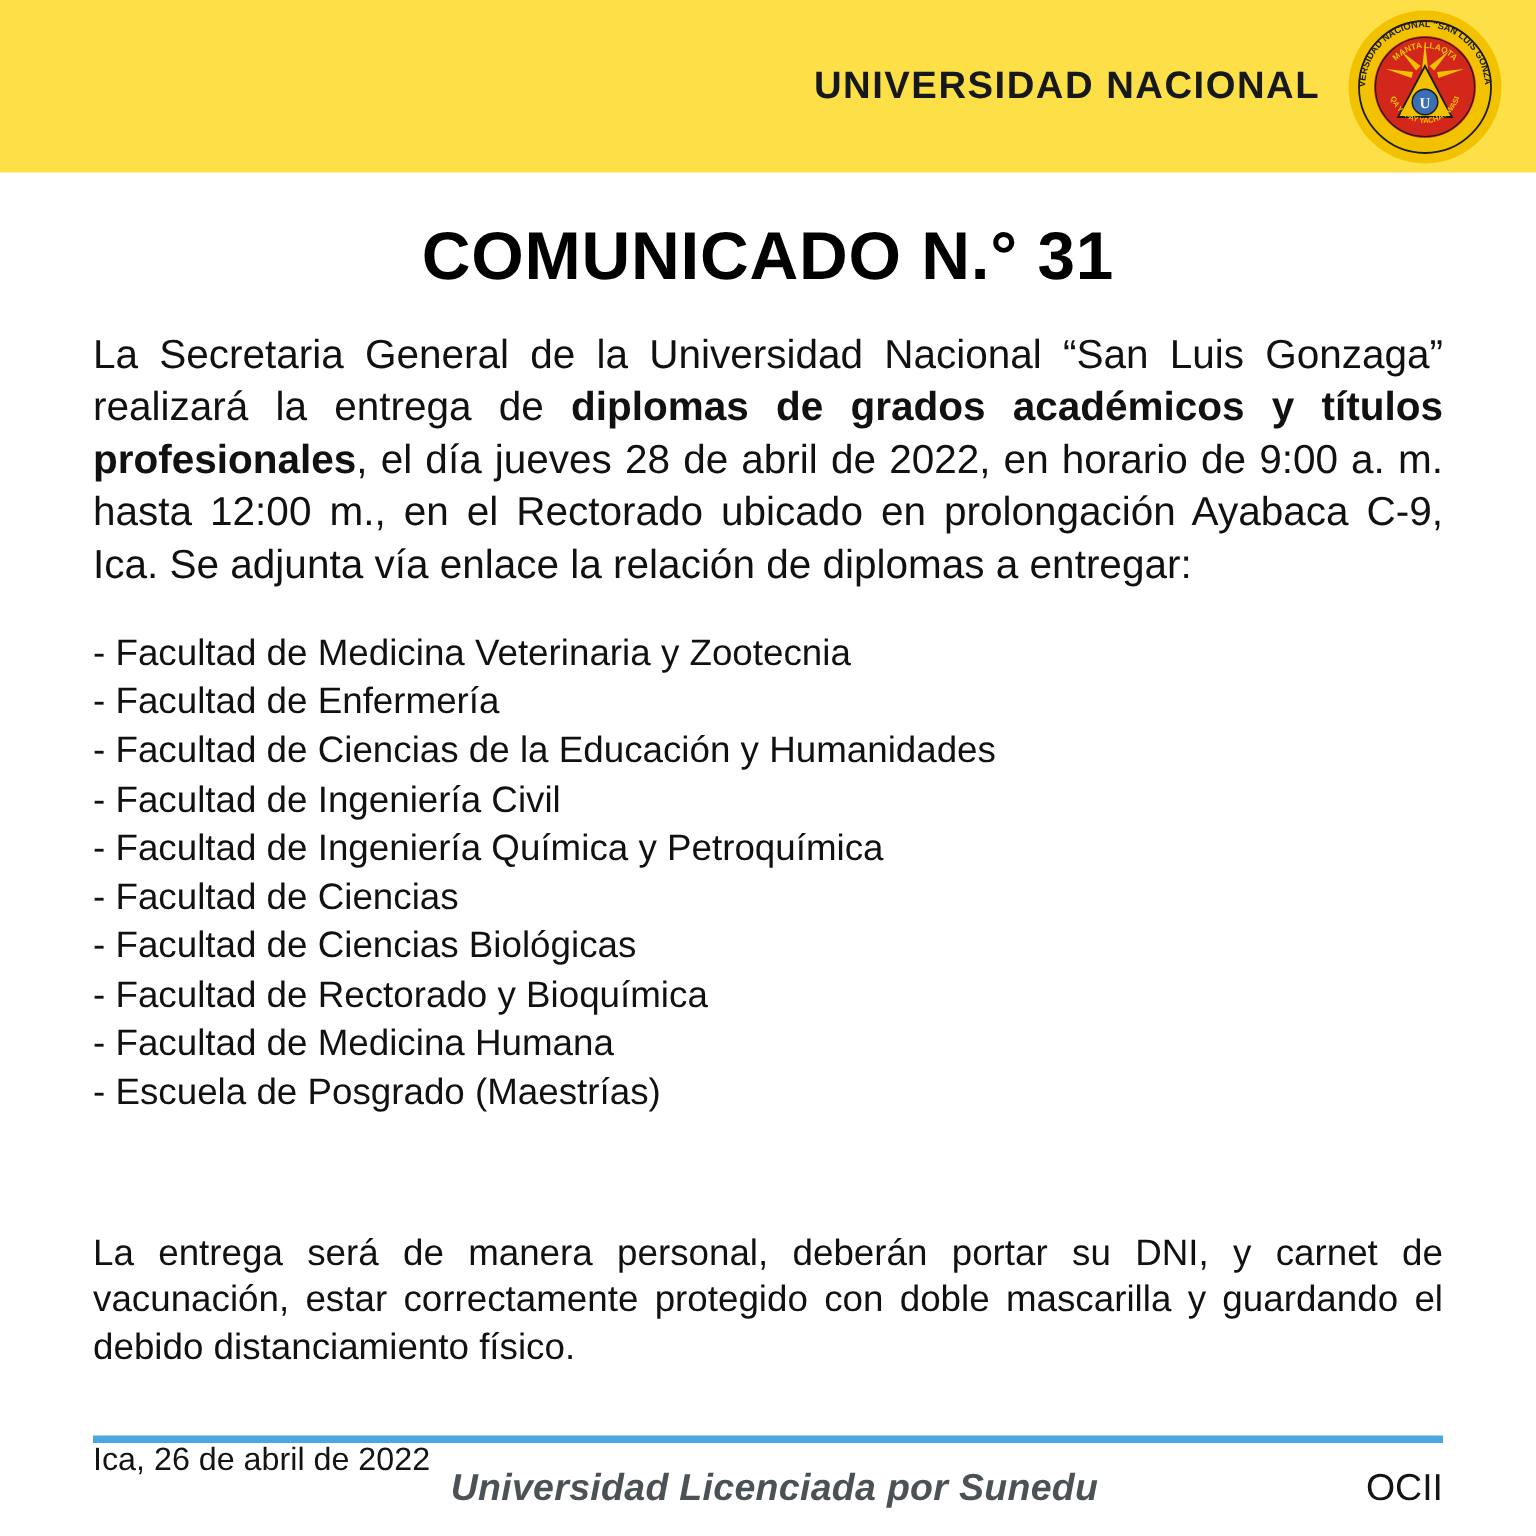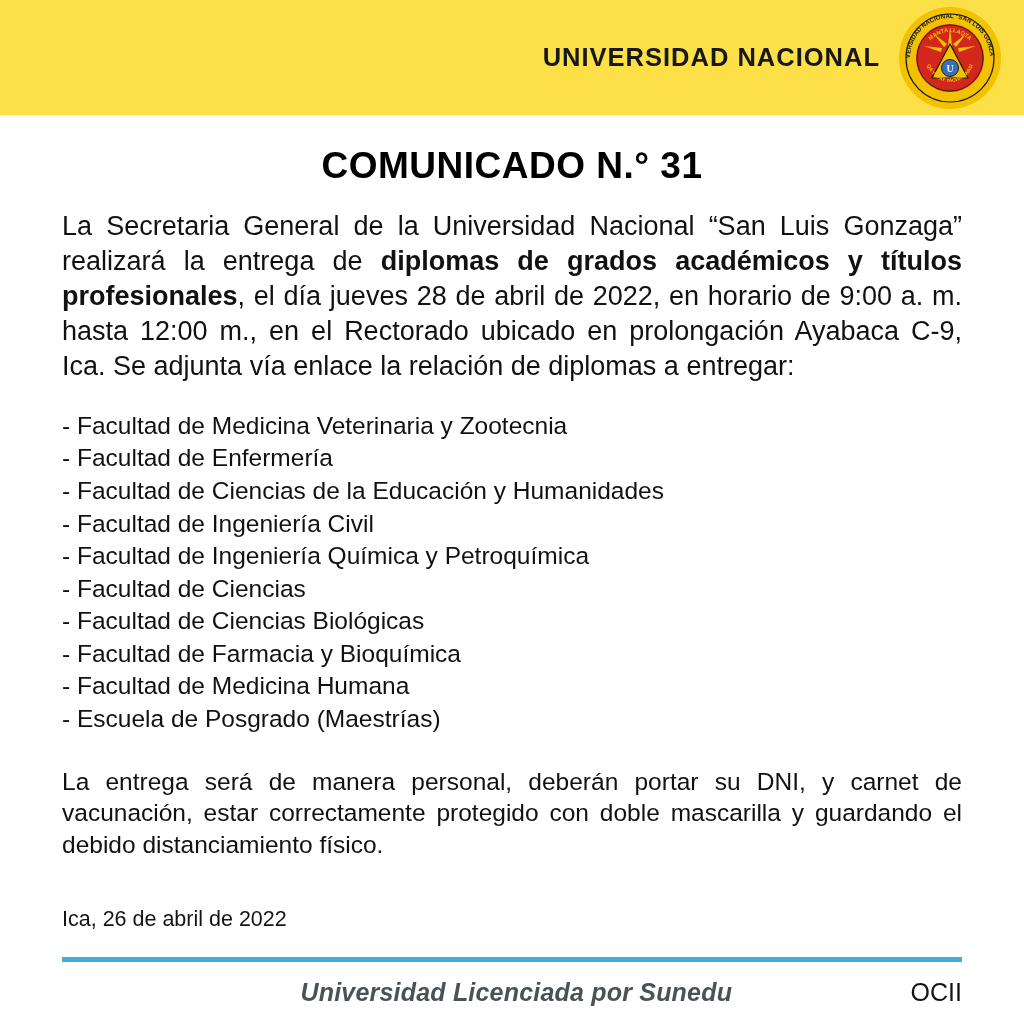--- a/index.html
+++ b/index.html
@@ -61,21 +61,21 @@
   }
   .logo svg { display: block; }
 
   
   .content {
     padding: 0 62px;
     box-sizing: border-box;
   }
   .doc-title {
     text-align: center;
-    font-size: 37px;
+    font-size: 45px;
     font-weight: bold;
     letter-spacing: 0.5px;
     color: #000000;
     margin-top: 30px;
     margin-bottom: 22px;
   }
   .para {
     font-size: 27px;
     line-height: 1.295;
     color: #111111;
@@ -92,20 +92,21 @@
     line-height: 1.33;
     color: #111111;
   }
   .faculty-item { white-space: nowrap; }
 
   .closing {
     font-size: 24.5px;
     line-height: 1.30;
     color: #111111;
     text-align: justify;
+    margin-top: 44px;
   }
 
   .date-line {
     text-align: left;
     font-size: 21.5px;
     color: #141414;
     margin-top: 46px;
     padding-right: 2px;
   }
 
@@ -199,21 +200,21 @@
     <div class="spacer-sm"></div>
 
     <div class="faculty-list">
       <div class="faculty-item">- Facultad de Medicina Veterinaria y Zootecnia</div>
       <div class="faculty-item">- Facultad de Enfermería</div>
       <div class="faculty-item">- Facultad de Ciencias de la Educación y Humanidades</div>
       <div class="faculty-item">- Facultad de Ingeniería Civil</div>
       <div class="faculty-item">- Facultad de Ingeniería Química y Petroquímica</div>
       <div class="faculty-item">- Facultad de Ciencias</div>
       <div class="faculty-item">- Facultad de Ciencias Biológicas</div>
-      <div class="faculty-item">- Facultad de Farmacia y Bioquímica</div>
+      <div class="faculty-item">- Facultad de Rectorado y Bioquímica</div>
       <div class="faculty-item">- Facultad de Medicina Humana</div>
       <div class="faculty-item">- Escuela de Posgrado (Maestrías)</div>
     </div>
 
     <div class="spacer-md"></div>
 
     <div class="closing">La entrega será de manera personal, deberán portar su DNI, y carnet de vacunación, estar correctamente protegido con doble mascarilla y guardando el debido distanciamiento físico.</div>
 
     <div class="date-line">Ica, 26 de abril de 2022</div>
   </div>

